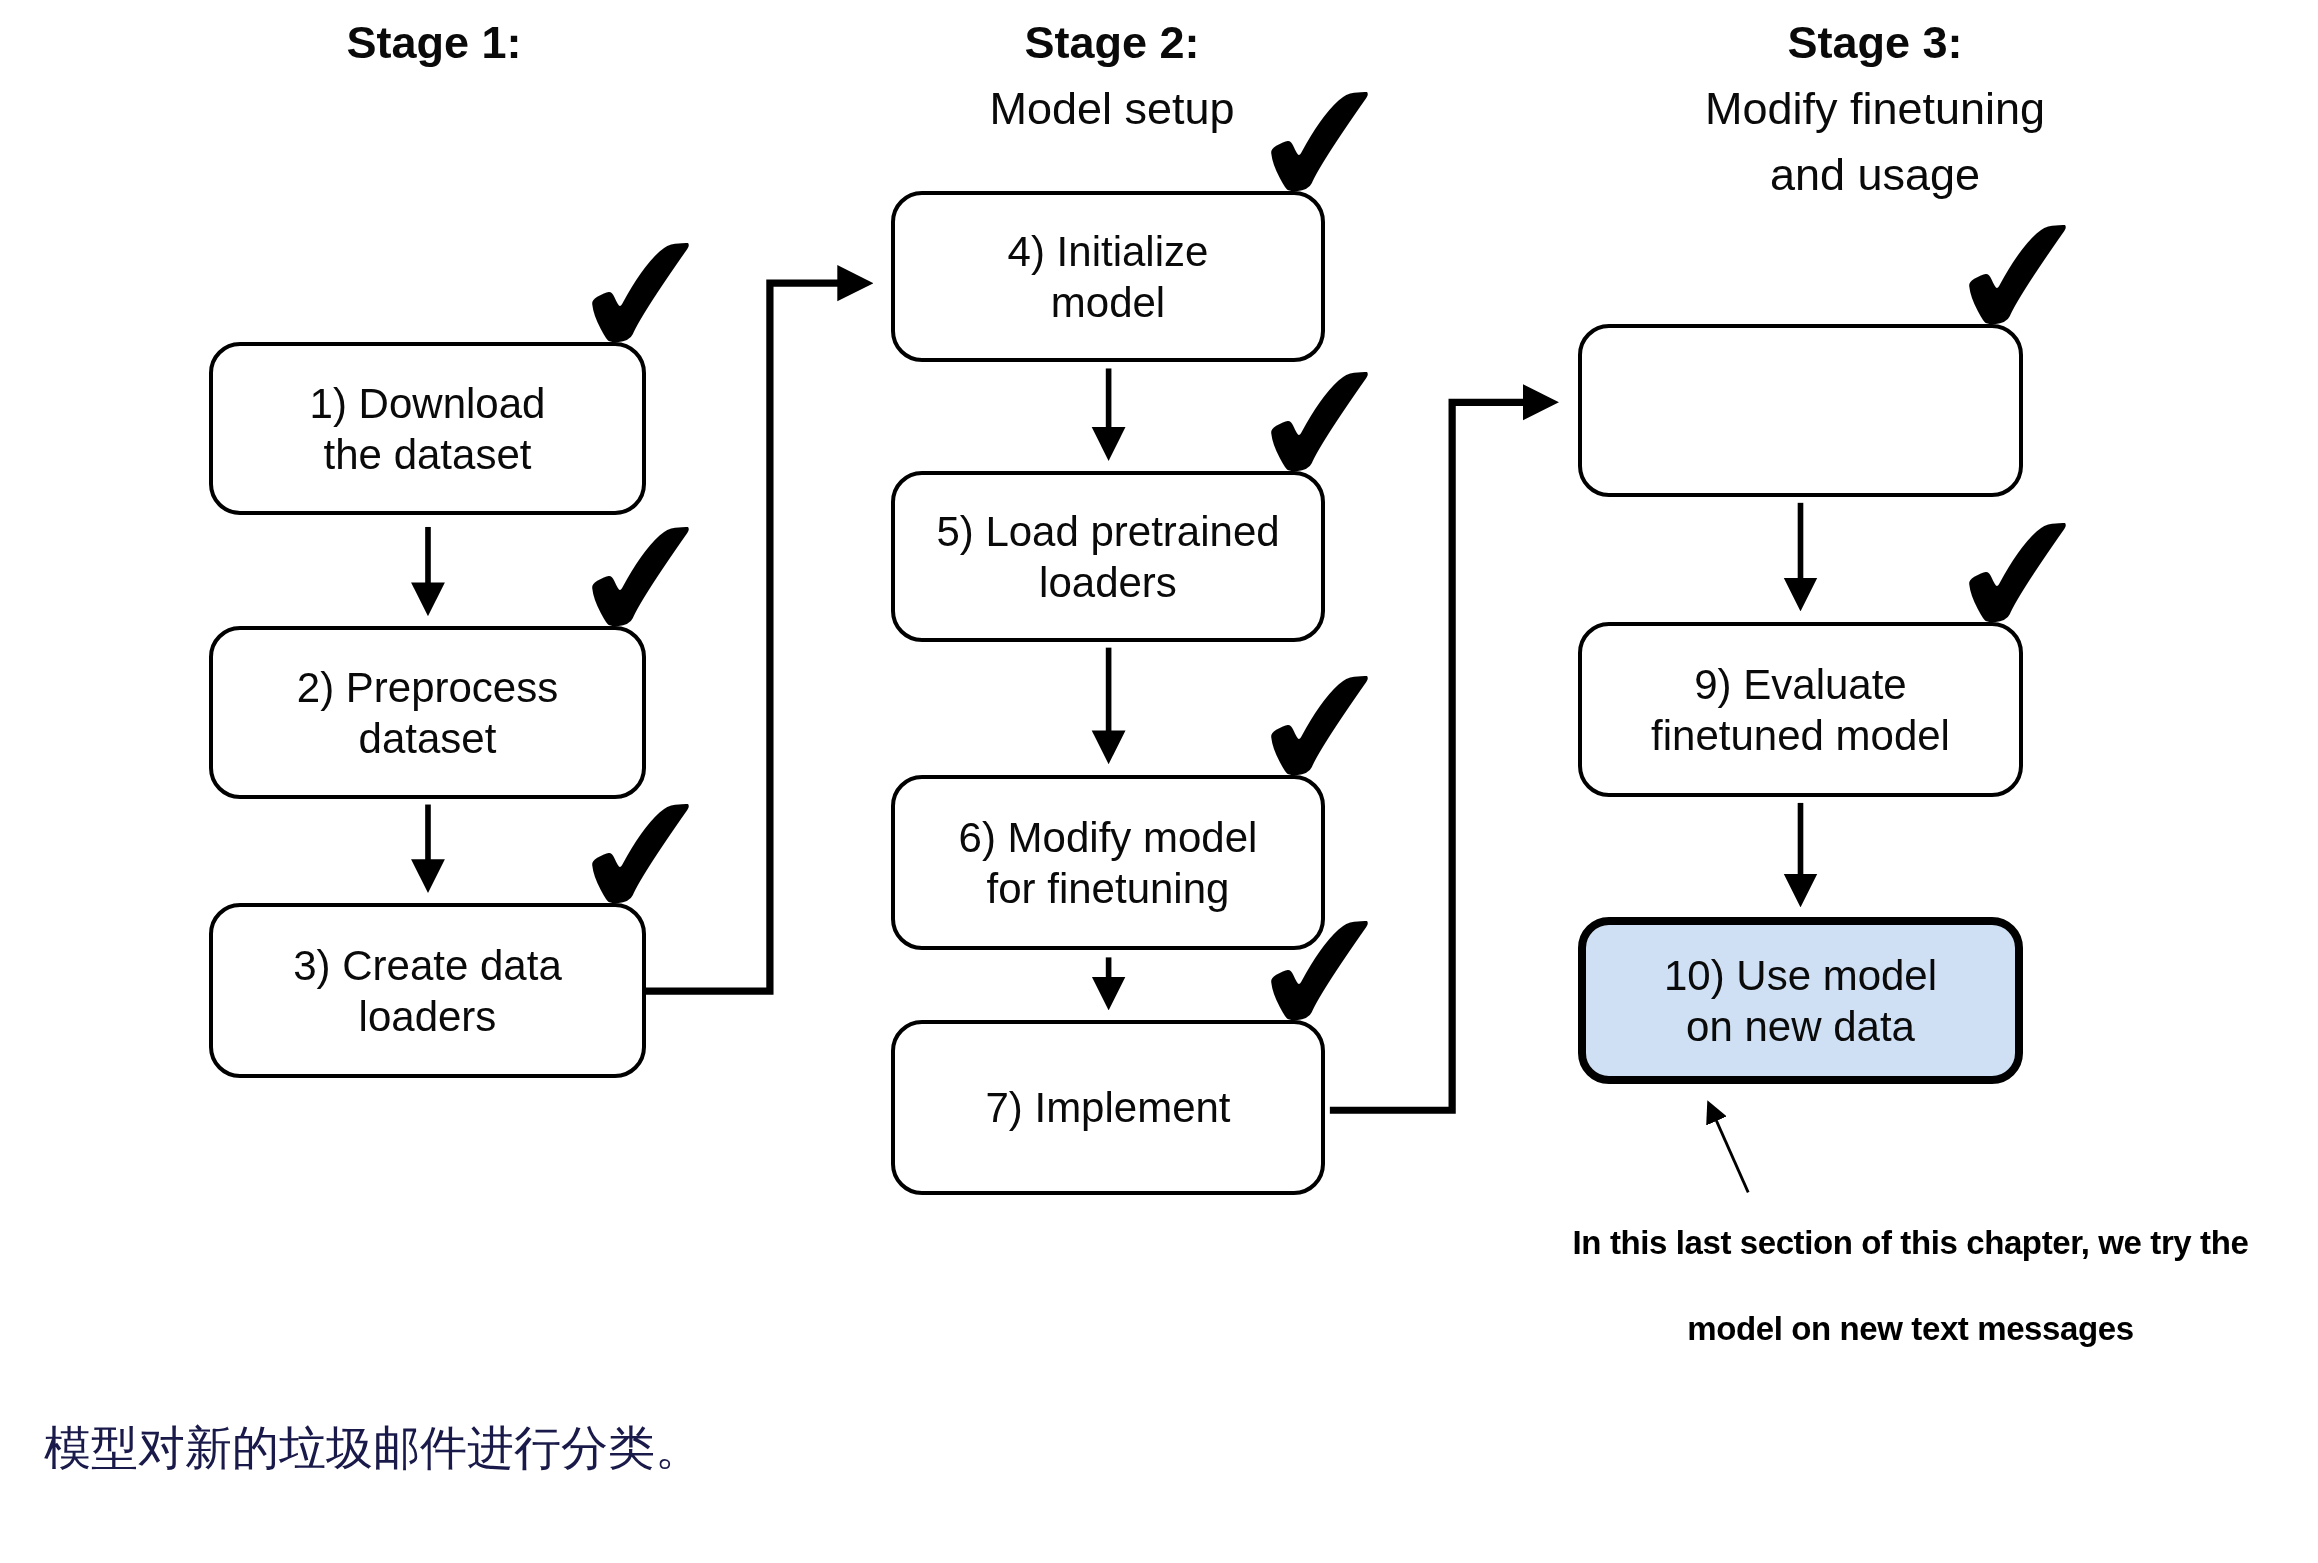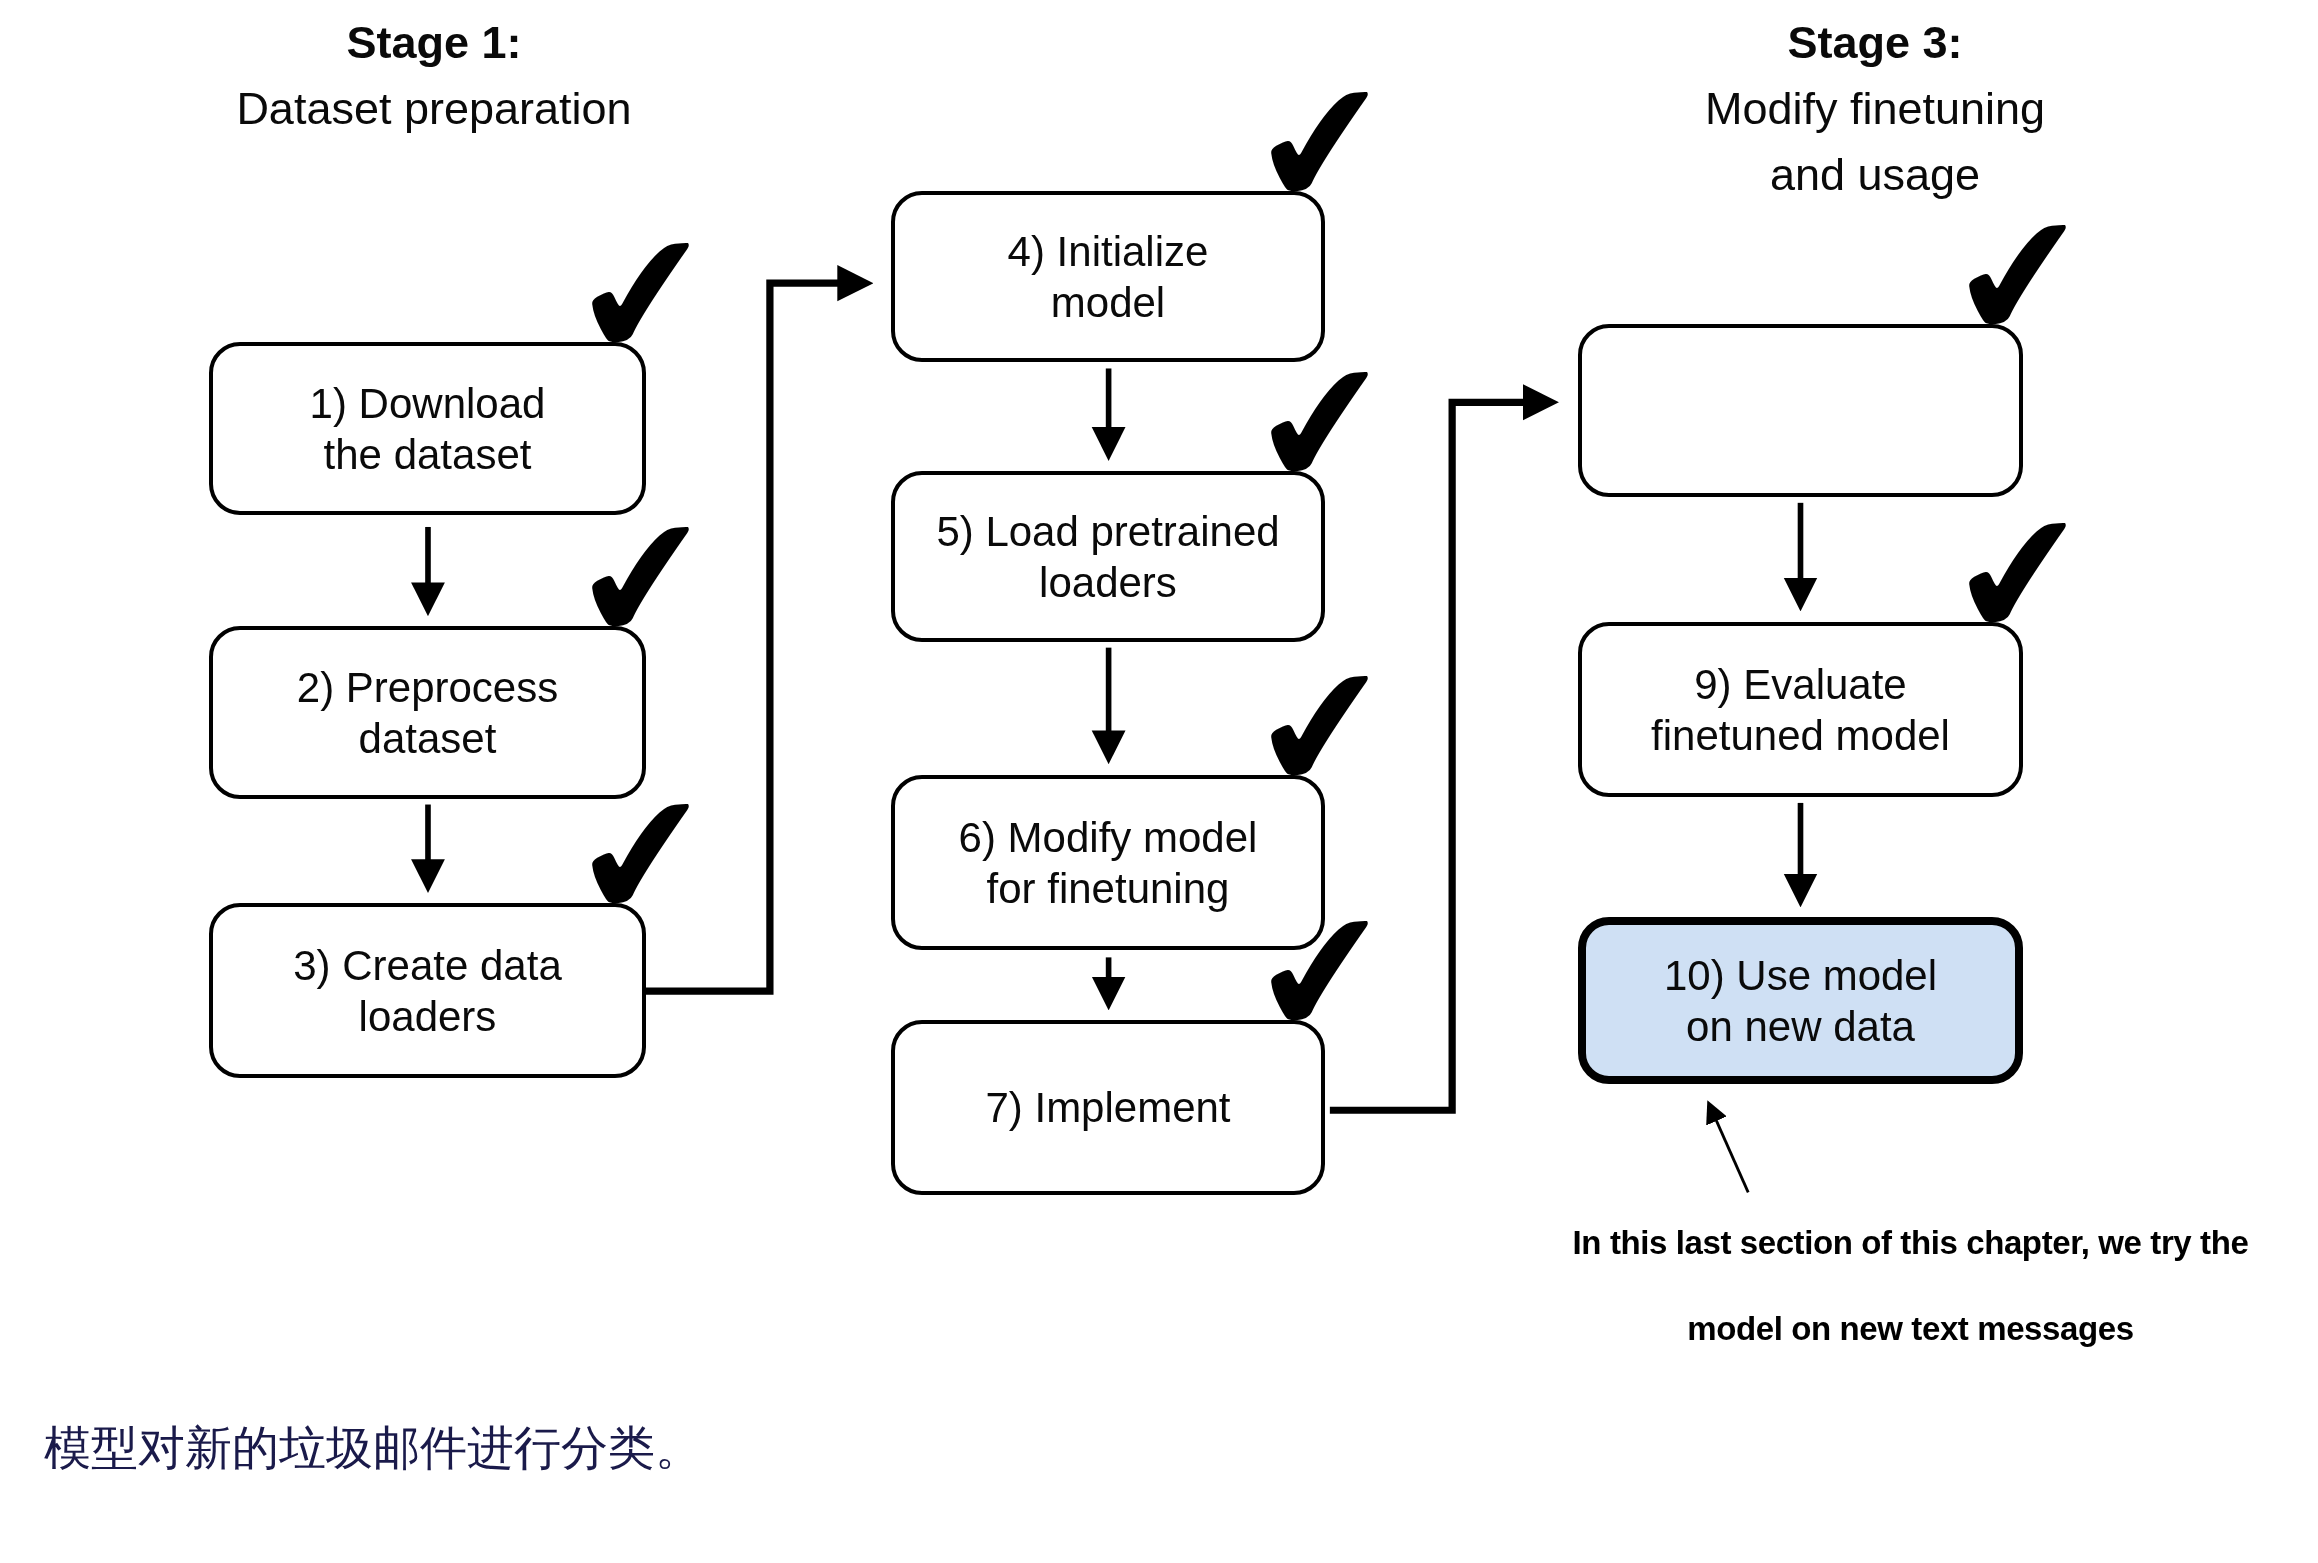--- a/index.html
+++ b/index.html
@@ -126,21 +126,25 @@
     <path d="M1333 1190 L1333 1216" stroke="#000" stroke-width="7" fill="none" marker-end="url(#ah)"></path>
     <path d="M2193 625 L2193 720" stroke="#000" stroke-width="7" fill="none" marker-end="url(#ah)"></path>
     <path d="M2193 998 L2193 1088" stroke="#000" stroke-width="7" fill="none" marker-end="url(#ah)"></path>
     <path d="M756 1232 L912 1232 L912 352 L998 352" stroke="#000" stroke-width="9" fill="none" marker-end="url(#ah2)"></path>
     <path d="M1608 1380 L1760 1380 L1760 500 L1850 500" stroke="#000" stroke-width="9" fill="none" marker-end="url(#ah2)"></path>
     <path d="M2128 1482 L2088 1392" stroke="#000" stroke-width="3.5" fill="none" marker-end="url(#ah3)"></path>
   </svg>
 
   <div class="stage-header" style="left:76px;">
     <div class="h">Stage 1:</div>
-    <div>Dataset preparation</div>
+    <div></div>
+  </div>
+  <div class="stage-header" style="left:754px;">
+    <div class="h">Stage 2:</div>
+    <div>Model setup</div>
     <div></div>
   </div>
   <div class="stage-header" style="left:1517px;">
     <div class="h">Stage 3:</div>
     <div>Modify finetuning</div>
     <div>and usage</div>
   </div>
 
   <div class="box" style="left:173px; top:342px; width:437px; height:173px;">
     <span class="check">✔</span>

